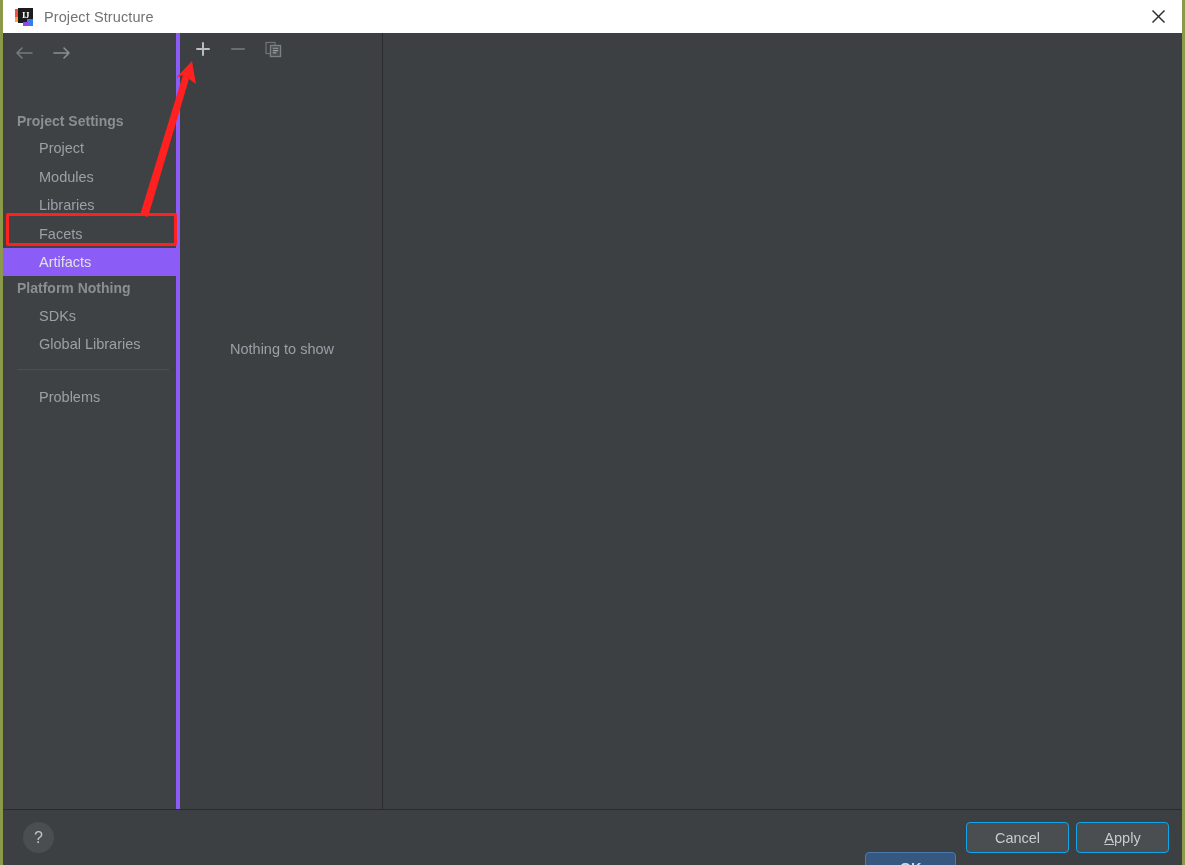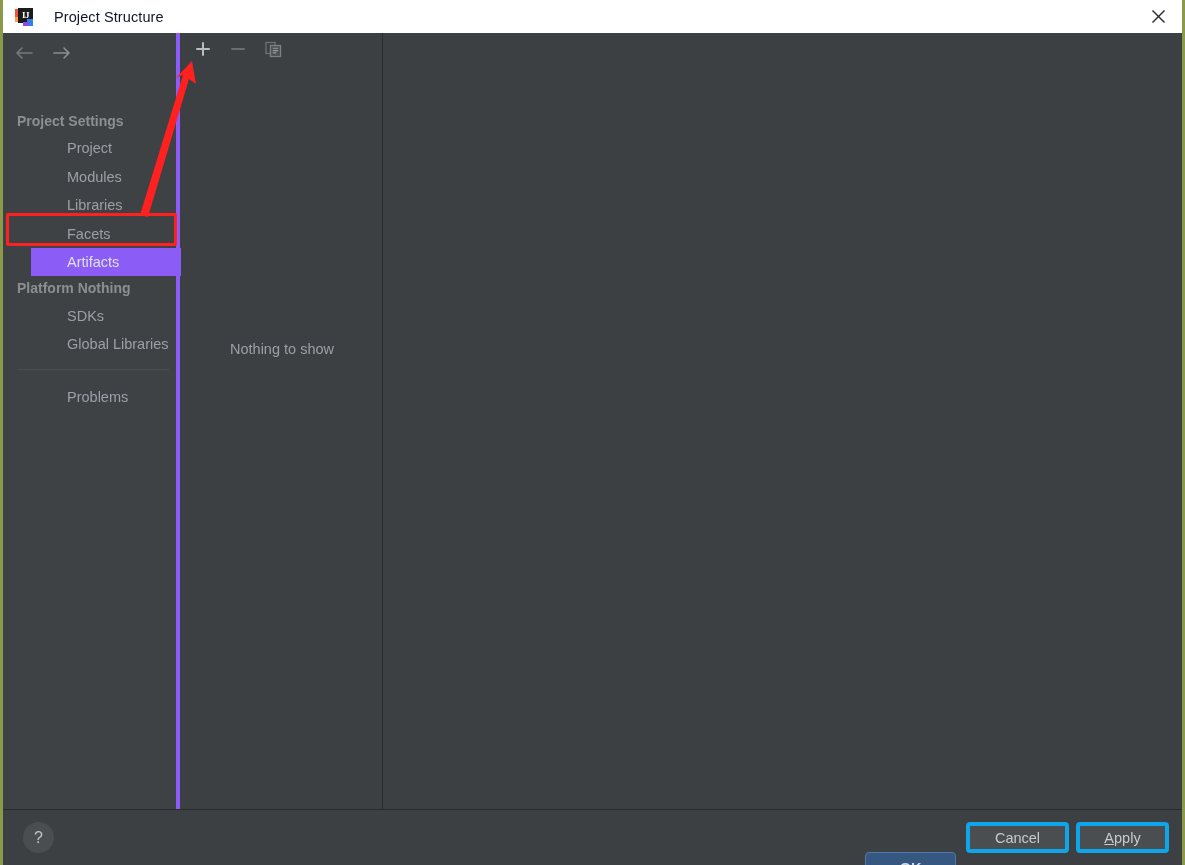--- a/index.html
+++ b/index.html
@@ -65,23 +65,23 @@
     width: 13px; height: 13px;
     color: #ffffff;
     font-size: 9px;
     font-weight: bold;
     font-family: "Liberation Serif", serif;
     line-height: 13px;
     text-align: center;
     letter-spacing: -0.5px;
   }
   .title-text {
-    margin-left: 21px;
+    margin-left: 11px;
     font-size: 14.5px;
-    color: #0f172a;
+    color: #737373;
     letter-spacing: 0.1px;
   }
   .close-btn {
     position: absolute;
     right: 0; top: 0;
     width: 48px; height: 33px;
     display: flex;
     align-items: center;
     justify-content: center;
   }
@@ -132,21 +132,20 @@
     position: absolute;
     left: 0;
     width: 177px;
     height: 28px;
     display: flex;
     align-items: center;
     padding-left: 36px;
     font-size: 14.5px;
     color: #9aa0a6;
     white-space: nowrap;
-    margin-left: 28px;
   }
   .side-item.selected {
     background: #8b5cf6;
     color: #dfe1e5;
   }
   .side-sep {
     position: absolute;
     left: 14px;
     width: 152px;
     height: 1px;
@@ -216,21 +215,21 @@
   }
   .dlg-btn {
     position: absolute;
     top: 12px;
     height: 31px;
     border-radius: 4px;
     font-size: 14.5px;
     display: flex;
     align-items: center;
     justify-content: center;
-    border: 4px solid #0ea5e9;
+    border: 1px solid #0ea5e9;
     background: #4a4e51;
     color: #c8cbce;
   }
   .dlg-btn.primary {
     background: #365880;
     border: 1px solid #4a7ab0;
     color: #d6dae0;
     font-weight: bold;
   }
   #btn-ok    { left: 862px; width: 91px; margin-top: 30px; }

